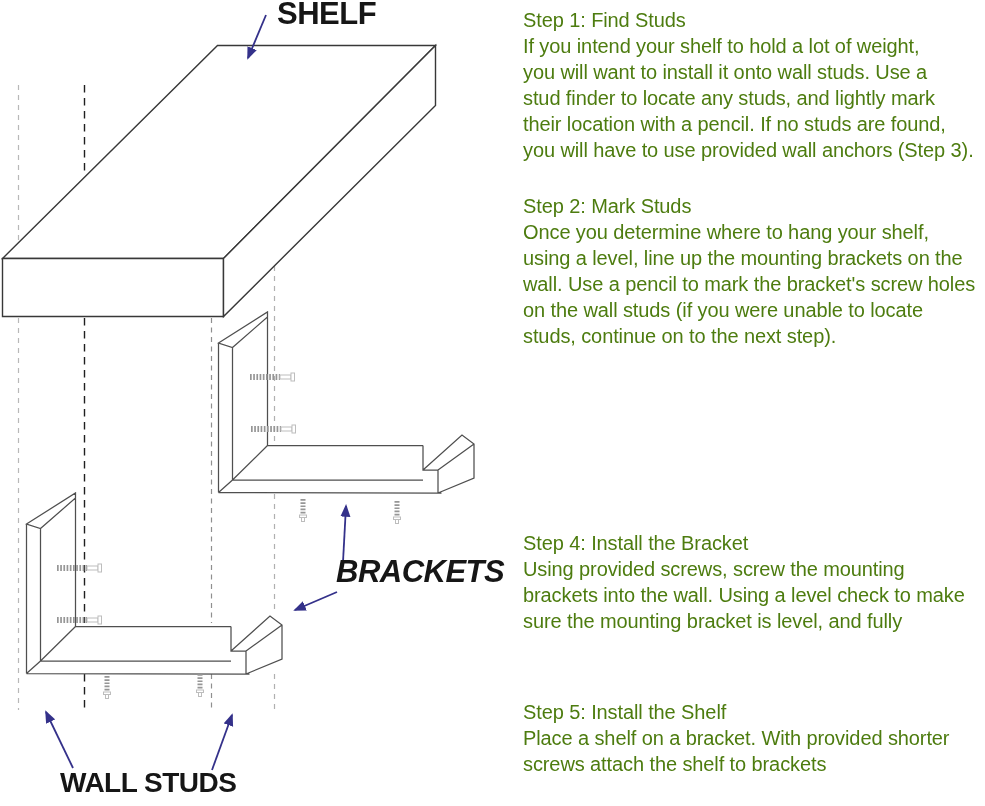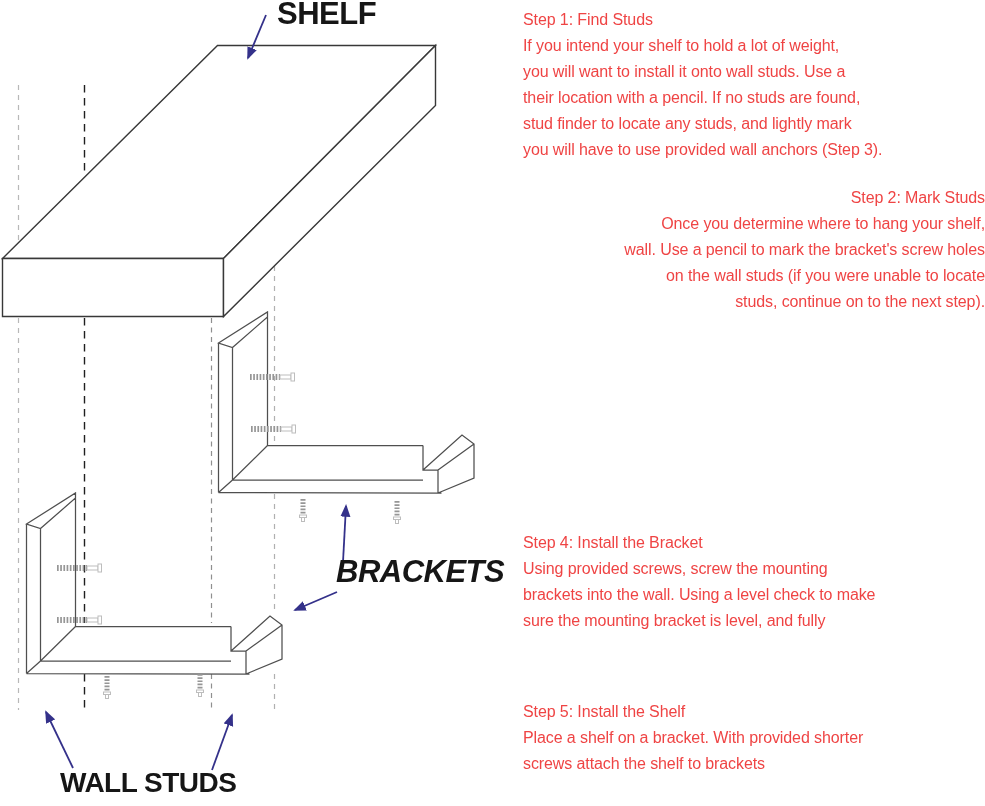--- a/index.html
+++ b/index.html
@@ -7,21 +7,21 @@
     position:relative;width:985px;height:806px;background:#fff;overflow:hidden;
     font-family:"Liberation Sans","DejaVu Sans",sans-serif;color:#1d1d1d;
   }
   svg.diagram{position:absolute;left:0;top:0;}
   .big-label{
     position:absolute;font-size:31px;font-weight:600;letter-spacing:-0.5px;
     color:#161616;white-space:nowrap;line-height:1;
   }
   .step{position:absolute;left:523px;width:462px;}
   .step-title,.step-line{
-    font-size:16px;line-height:26px;letter-spacing:-0.1px;white-space:nowrap;color:#ef4444;
+    font-size:20px;line-height:26px;letter-spacing:-0.1px;white-space:nowrap;color:#4d7c0f;
   }
 </style>
 </head>
 <body>
 
 <div class="canvas">
 
   <svg class="diagram" width="985" height="806" viewBox="0 0 985 806">
     <defs>
       <marker id="ah" orient="auto" markerWidth="7" markerHeight="6" viewBox="0 0 10 8" refX="8.5" refY="4">
@@ -122,28 +122,29 @@
   </svg>
 
   <div class="big-label" style="left:277px;top:-2px;">SHELF</div>
   <div class="big-label" style="left:336px;top:556px;font-style:italic;">BRACKETS</div>
   <div class="big-label" style="left:60px;top:769px;font-size:28px;">WALL STUDS</div>
 
   <div class="step" style="top:7px;">
     <div class="step-title">Step 1: Find Studs</div>
     <div class="step-line">If you intend your shelf to hold a lot of weight,</div>
     <div class="step-line">you will want to install it onto wall studs. Use a</div>
+    <div class="step-line">stud finder to locate any studs, and lightly mark</div>
     <div class="step-line">their location with a pencil. If no studs are found,</div>
-    <div class="step-line">stud finder to locate any studs, and lightly mark</div>
     <div class="step-line">you will have to use provided wall anchors (Step 3).</div>
   </div>
 
-  <div class="step" style="top:185px;text-align:right;">
+  <div class="step" style="top:193px;">
     <div class="step-title">Step 2: Mark Studs</div>
     <div class="step-line">Once you determine where to hang your shelf,</div>
+    <div class="step-line">using a level, line up the mounting brackets on the</div>
     <div class="step-line">wall. Use a pencil to mark the bracket's screw holes</div>
     <div class="step-line">on the wall studs (if you were unable to locate</div>
     <div class="step-line">studs, continue on to the next step).</div>
   </div>
 
 
   <div class="step" style="top:530px;">
     <div class="step-title">Step 4: Install the Bracket</div>
     <div class="step-line">Using provided screws, screw the mounting</div>
     <div class="step-line">brackets into the wall. Using a level check to make</div>

